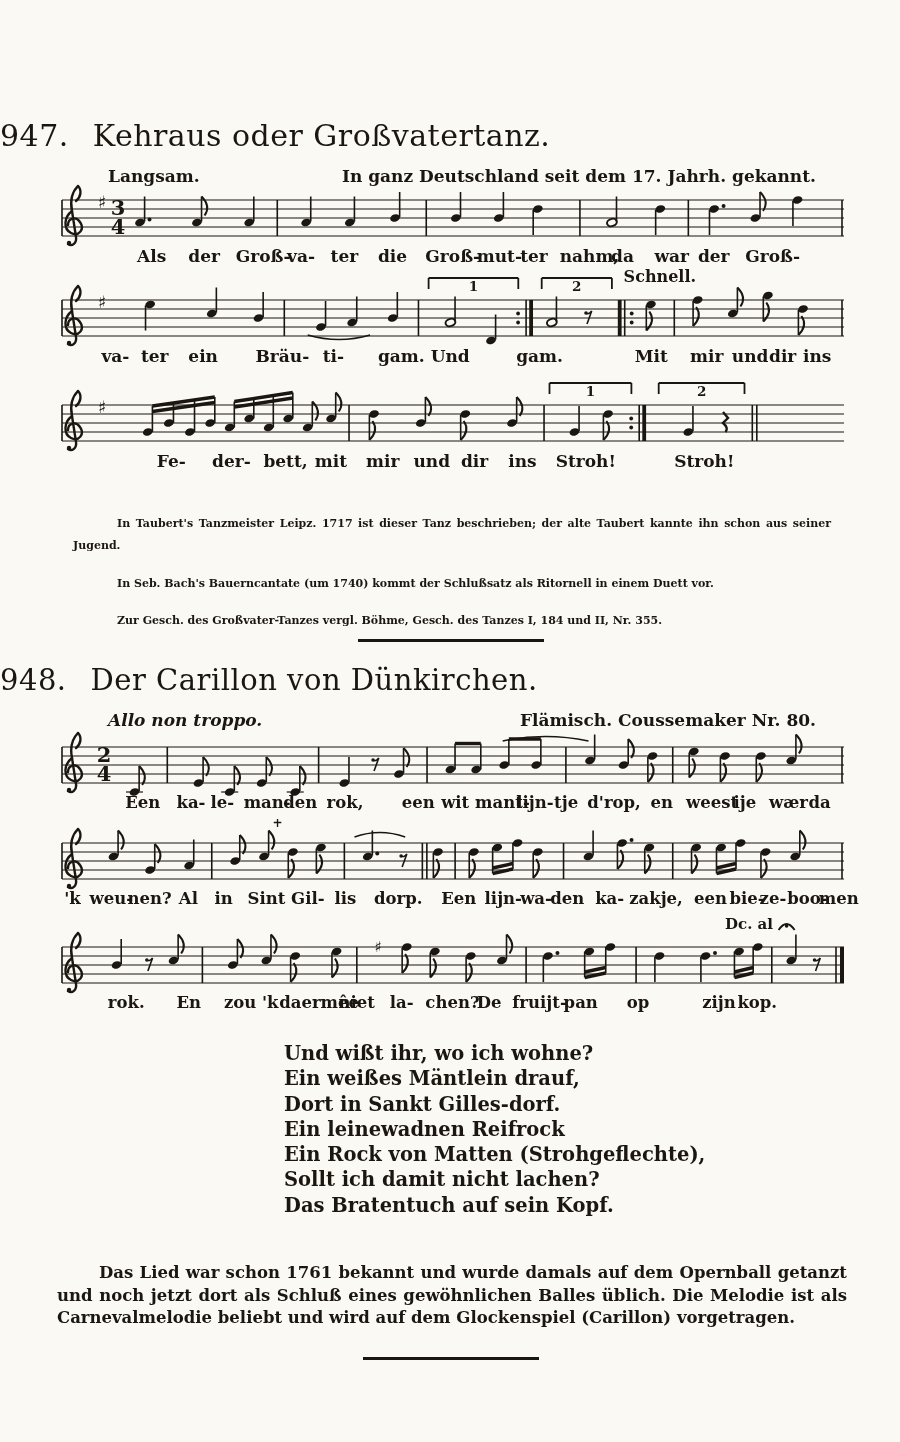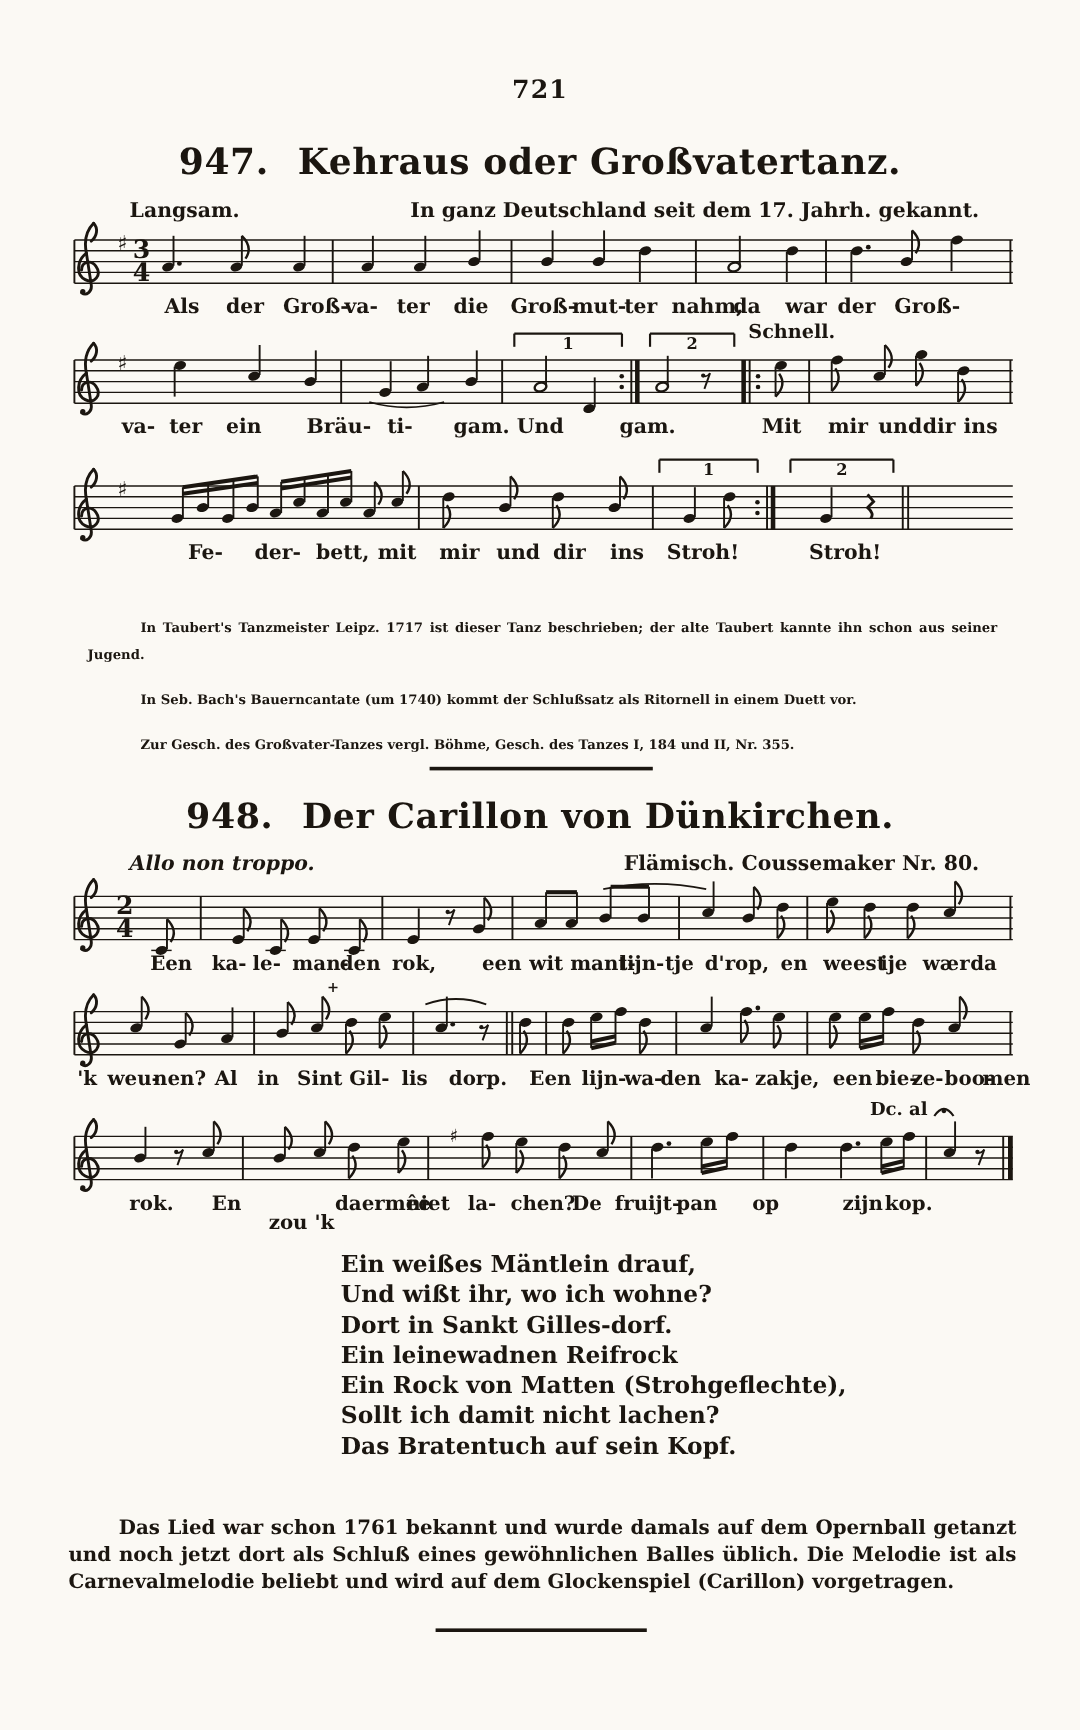--- a/index.html
+++ b/index.html
@@ -3,22 +3,22 @@
 <meta charset="utf-8">
 <style>
   html,body{margin:0;padding:0;background:#e8e6e0;}
   .page{
     position:relative; width:900px; height:1442px; margin:0 auto;
     background:#fbf9f4; color:#1b1610;
     font-family:"DejaVu Serif", serif; overflow:hidden;
   }
   .pagenum{position:absolute; top:62px; left:0; width:100%; text-align:center;
     font-size:21px; font-weight:bold; letter-spacing:1px;}
-  .songtitle{position:absolute; left:0; width:100%; text-align:center;
-    font-weight:bold; font-size:30px; letter-spacing:.5px; white-space:nowrap;}
+  .songtitle{position:absolute; left:0; width:100%; text-align:left;
+    font-weight:normal; font-size:30px; letter-spacing:.5px; white-space:nowrap;}
   .songtitle .num{margin-right:24px;}
   .tempo-row{position:absolute; left:0; width:100%; height:24px; font-size:17px; font-weight:bold;}
   .tempo-row .tempo{position:absolute; left:108px; top:0;}
   .tempo-row .tempo.it{font-style:italic;}
   .tempo-row .source{position:absolute; right:84px; top:0;}
   .staff-block{position:absolute; left:58px; width:790px; height:112px;}
   .staff-block svg{position:absolute; left:0; top:0; overflow:visible;}
   .lyrics{position:absolute; left:0; top:76px; width:100%; height:24px;}
   .lyrics span{position:absolute; top:0; white-space:nowrap;}
   .ly-frak span{font-size:17px; font-weight:bold;}
@@ -29,21 +29,20 @@
   .divider{position:absolute; height:0; border-top:3px solid #1b1610;}
   .verse{position:absolute; left:284px; font-size:19.5px; font-weight:bold; line-height:25.3px;}
   .note-par{position:absolute; left:57px; width:790px; margin:0; text-indent:42px;
     text-align:justify; font-size:16.5px; line-height:22.5px; font-weight:bold;}
 </style>
 </head>
 <body>
 
 <div class="page" id="page">
 
-  <div class="pagenum">721</div>
 
   <div class="songtitle" style="top:118px">
     <span class="num">947.</span><span>Kehraus oder Großvatertanz.</span>
   </div>
   <div class="tempo-row" style="top:166px">
     <span class="tempo">Langsam.</span>
     <span class="source">In ganz Deutschland seit dem 17. Jahrh. gekannt.</span>
   </div>
 
   <div class="footnotes" style="top:497px">
@@ -56,22 +55,22 @@
 
   <div class="songtitle" style="top:663px; font-size:29px;">
     <span class="num">948.</span><span>Der Carillon von Dünkirchen.</span>
   </div>
   <div class="tempo-row" style="top:710px">
     <span class="tempo it">Allo non troppo.</span>
     <span class="source">Flämisch. Coussemaker Nr. 80.</span>
   </div>
 
   <div class="verse" style="top:1041px">
+    <div>Und wißt ihr, wo ich wohne?</div>
     <div>Ein weißes Mäntlein drauf,</div>
-    <div>Und wißt ihr, wo ich wohne?</div>
     <div>Dort in Sankt Gilles-dorf.</div>
     <div>Ein leinewadnen Reifrock</div>
     <div>Ein Rock von Matten (Strohgeflechte),</div>
     <div>Sollt ich damit nicht lachen?</div>
     <div>Das Bratentuch auf sein Kopf.</div>
   </div>
 
   <p class="note-par" style="top:1262px">Das Lied war schon 1761 bekannt und wurde damals auf dem Opernball getanzt und noch jetzt dort als Schluß eines gewöhnlichen Balles üblich. Die Melodie ist als Carnevalmelodie beliebt und wird auf dem Glockenspiel (Carillon) vorgetragen.</p>
 
   <div class="divider" style="top:1357px; left:363px; width:176px;"></div>
@@ -628,21 +627,21 @@
         <circle cx="756.54" cy="43" r="1.8" fill="#1b1610"></circle>
         <line x1="778" y1="30" x2="778" y2="66" stroke="#1b1610" stroke-width="1.6"></line>
         <line x1="784" y1="30" x2="784" y2="66" stroke="#1b1610" stroke-width="4"></line>
         <text x="667" y="12" font-size="15" font-weight="bold" fill="#1b1610" font-family="DejaVu Serif, serif">Dc. al</text>
         <path d="M 720.6 13 Q 728.6 1 736.6 13" stroke="#1b1610" stroke-width="1.8" fill="none"></path>
         <circle cx="728.6" cy="9" r="1.8" fill="#1b1610"></circle>
       </svg>
       <div class="lyrics ly-rom">
         <span style="left: 6.3%;">rok.</span>
         <span style="left: 15%;">En</span>
-        <span style="left: 21%; margin-top: 16px;">zou 'k</span>
+        <span style="left: 21%;">zou 'k</span>
         <span style="left: 28%;">daermêe</span>
         <span style="left: 35.5%; text-align: right;">niet</span>
         <span style="left: 42%;">la-</span>
         <span style="left: 46.5%;">chen?</span>
         <span style="left: 53%;">De</span>
         <span style="left: 57.5%;">fruijt-</span>
         <span style="left: 64%;">pan</span>
         <span style="left: 72%;">op</span>
         <span style="left: 78.5%; margin-left: 24px;">zijn</span>
         <span style="left: 86%;">kop.</span>

